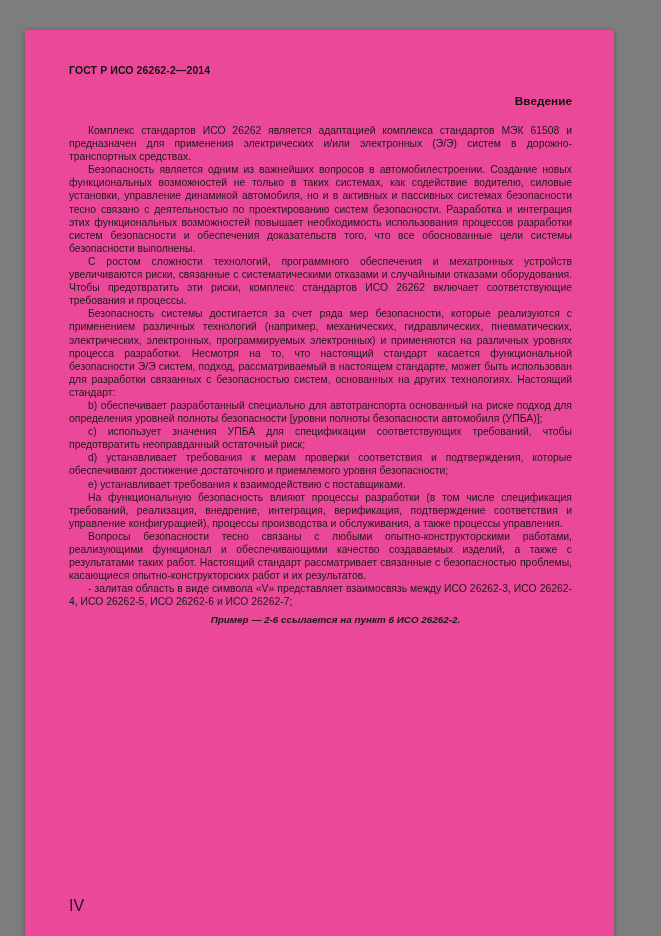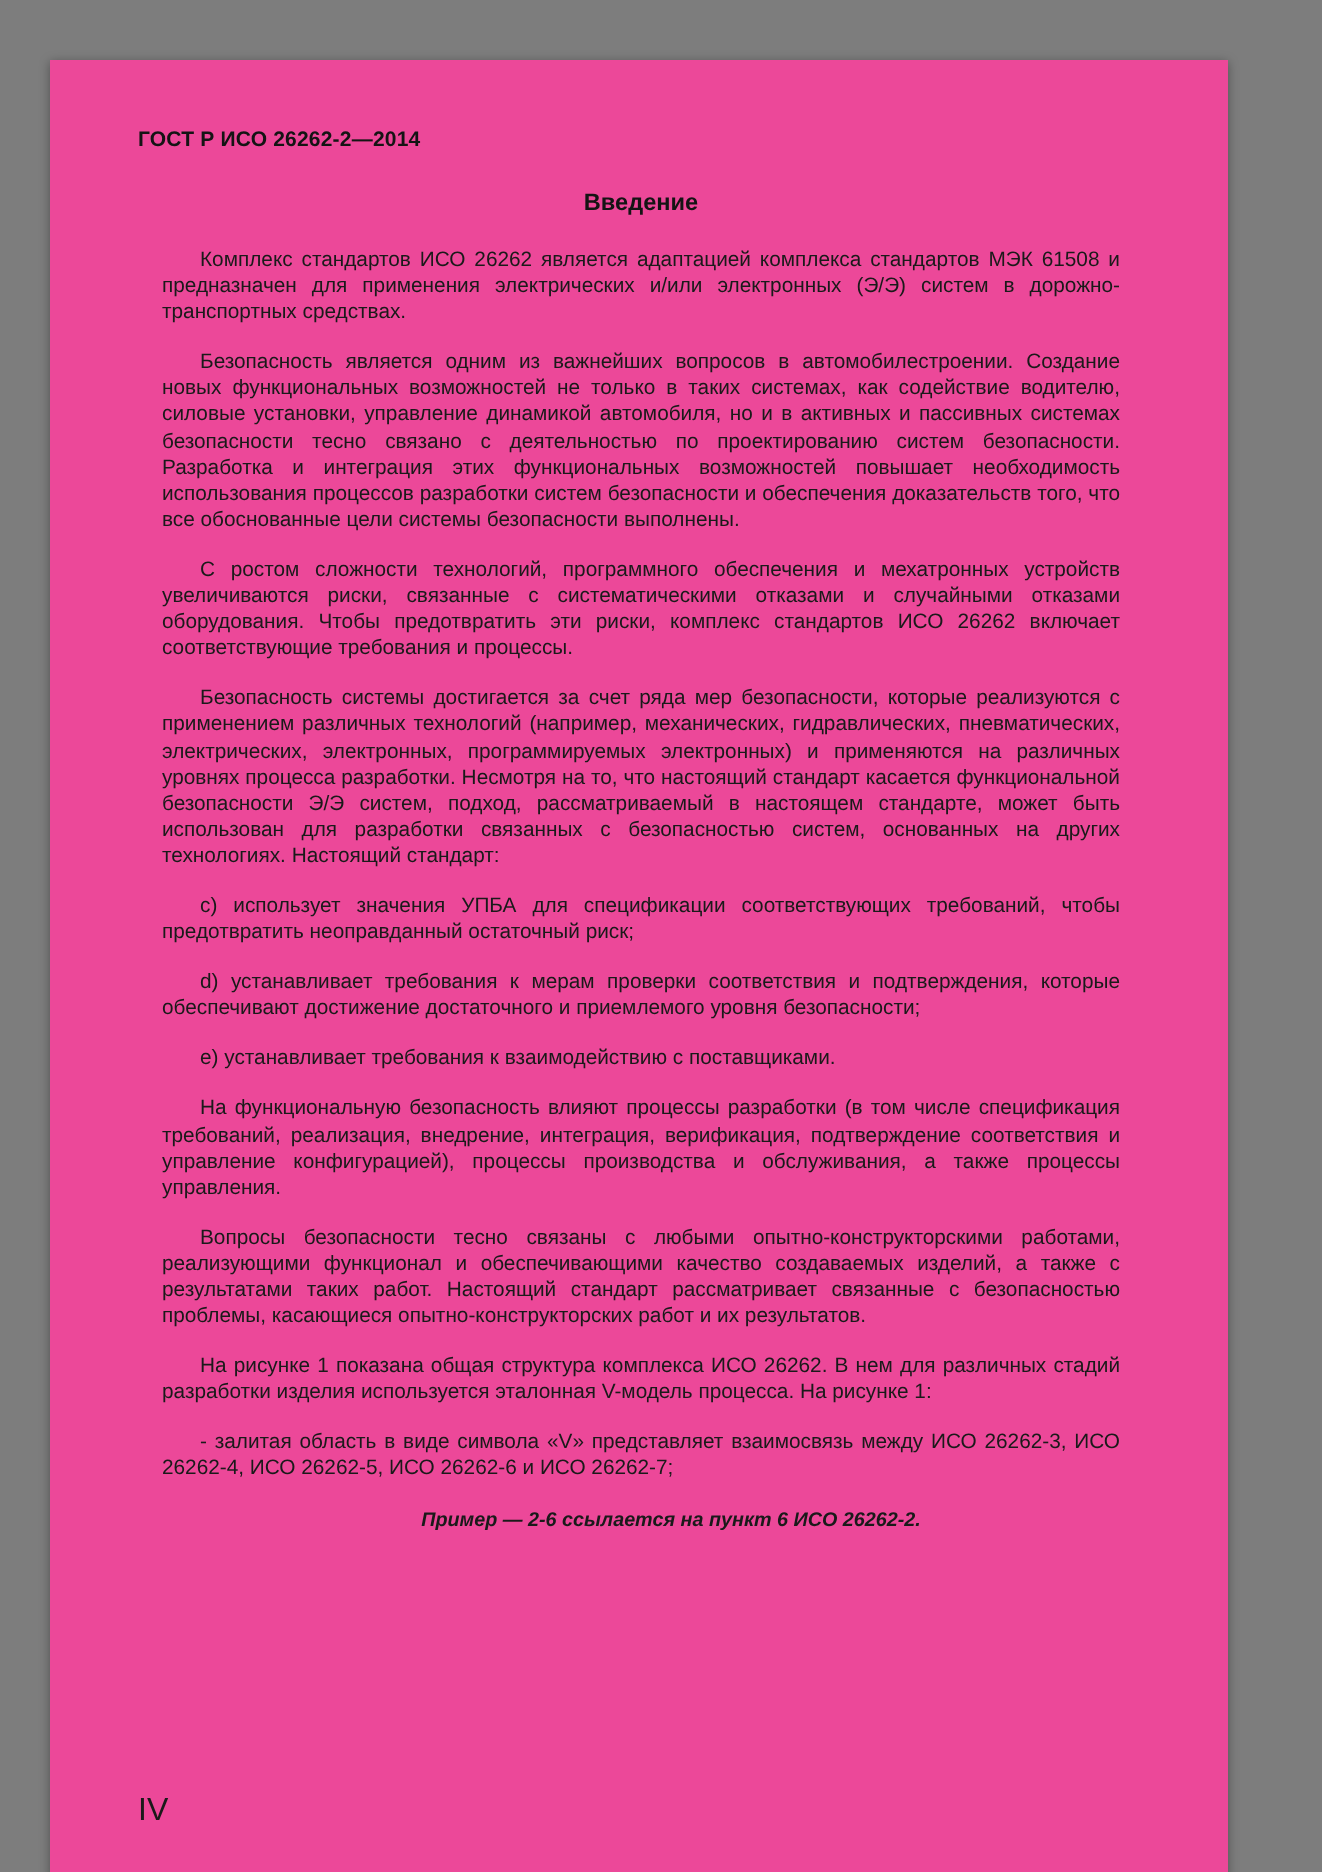--- a/index.html
+++ b/index.html
@@ -22,34 +22,34 @@
     box-shadow: 0 1px 5px rgba(0,0,0,0.35);
     padding: 34px 42px 0 44px;
   }
   .doc-header {
     font-weight: bold;
     font-size: 10.5px;
     color: #141414;
     letter-spacing: 0.1px;
   }
   .doc-title {
-    text-align: center;
+    text-align: right;
     font-weight: bold;
     font-size: 11.8px;
     color: #141414;
     margin: 18px 0 16px 0;
   }
   .body-text {
     color: #1a1a1a;
     font-size: 10.4px;
     line-height: 13.1px;
     text-align: justify;
   }
   .para {
-    margin: 12px;
+    margin: 0;
     text-indent: 19px;
   }
   .example {
     margin: 5px 0 16px 0;
     font-weight: bold;
     font-style: italic;
     font-size: 9.9px;
     text-indent: 30px;
     text-align: center;
   }
@@ -68,25 +68,25 @@
 
   <div class="doc-header">ГОСТ Р ИСО 26262-2—2014</div>
 
   <div class="doc-title">Введение</div>
 
   <main class="body-text">
     <p class="para">Комплекс стандартов ИСО 26262 является адаптацией комплекса стандартов МЭК 61508 и предназначен для применения электрических и/или электронных (Э/Э) систем в дорожно-транспортных средствах.</p>
     <p class="para">Безопасность является одним из важнейших вопросов в автомобилестроении. Создание новых функциональных возможностей не только в таких системах, как содействие водителю, силовые установки, управление динамикой автомобиля, но и в активных и пассивных системах безопасности тесно связано с деятельностью по проектированию систем безопасности. Разработка и интеграция этих функциональных возможностей повышает необходимость использования процессов разработки систем безопасности и обеспечения доказательств того, что все обоснованные цели системы безопасности выполнены.</p>
     <p class="para">С ростом сложности технологий, программного обеспечения и мехатронных устройств увеличиваются риски, связанные с систематическими отказами и случайными отказами оборудования. Чтобы предотвратить эти риски, комплекс стандартов ИСО 26262 включает соответствующие требования и процессы.</p>
     <p class="para">Безопасность системы достигается за счет ряда мер безопасности, которые реализуются с применением различных технологий (например, механических, гидравлических, пневматических, электрических, электронных, программируемых электронных) и применяются на различных уровнях процесса разработки. Несмотря на то, что настоящий стандарт касается функциональной безопасности Э/Э систем, подход, рассматриваемый в настоящем стандарте, может быть использован для разработки связанных с безопасностью систем, основанных на других технологиях. Настоящий стандарт:</p>
+    <p class="para">b) обеспечивает разработанный специально для автотранспорта основанный на риске подход для определения уровней полноты безопасности [уровни полноты безопасности автомобиля (УПБА)];</p>
     <p class="para">c) использует значения УПБА для спецификации соответствующих требований, чтобы предотвратить неоправданный остаточный риск;</p>
     <p class="para">d) устанавливает требования к мерам проверки соответствия и подтверждения, которые обеспечивают достижение достаточного и приемлемого уровня безопасности;</p>
     <p class="para">e) устанавливает требования к взаимодействию с поставщиками.</p>
     <p class="para">На функциональную безопасность влияют процессы разработки (в том числе спецификация требований, реализация, внедрение, интеграция, верификация, подтверждение соответствия и управление конфигурацией), процессы производства и обслуживания, а также процессы управления.</p>
     <p class="para">Вопросы безопасности тесно связаны с любыми опытно-конструкторскими работами, реализующими функционал и обеспечивающими качество создаваемых изделий, а также с результатами таких работ. Настоящий стандарт рассматривает связанные с безопасностью проблемы, касающиеся опытно-конструкторских работ и их результатов.</p>
-    <p class="para">На рисунке 1 показана общая структура комплекса ИСО 26262. В нем для различных стадий разработки изделия используется эталонная V-модель процесса. На рисунке 1:</p>
     <p class="para">- залитая область в виде символа «V» представляет взаимосвязь между ИСО 26262-3, ИСО 26262-4, ИСО 26262-5, ИСО 26262-6 и ИСО 26262-7;</p>
     <p class="para example">Пример — 2-6 ссылается на пункт 6 ИСО 26262-2.</p>
   </main>
 
   <div class="page-number">IV</div>
 
 </div>
 
 </body></html>

